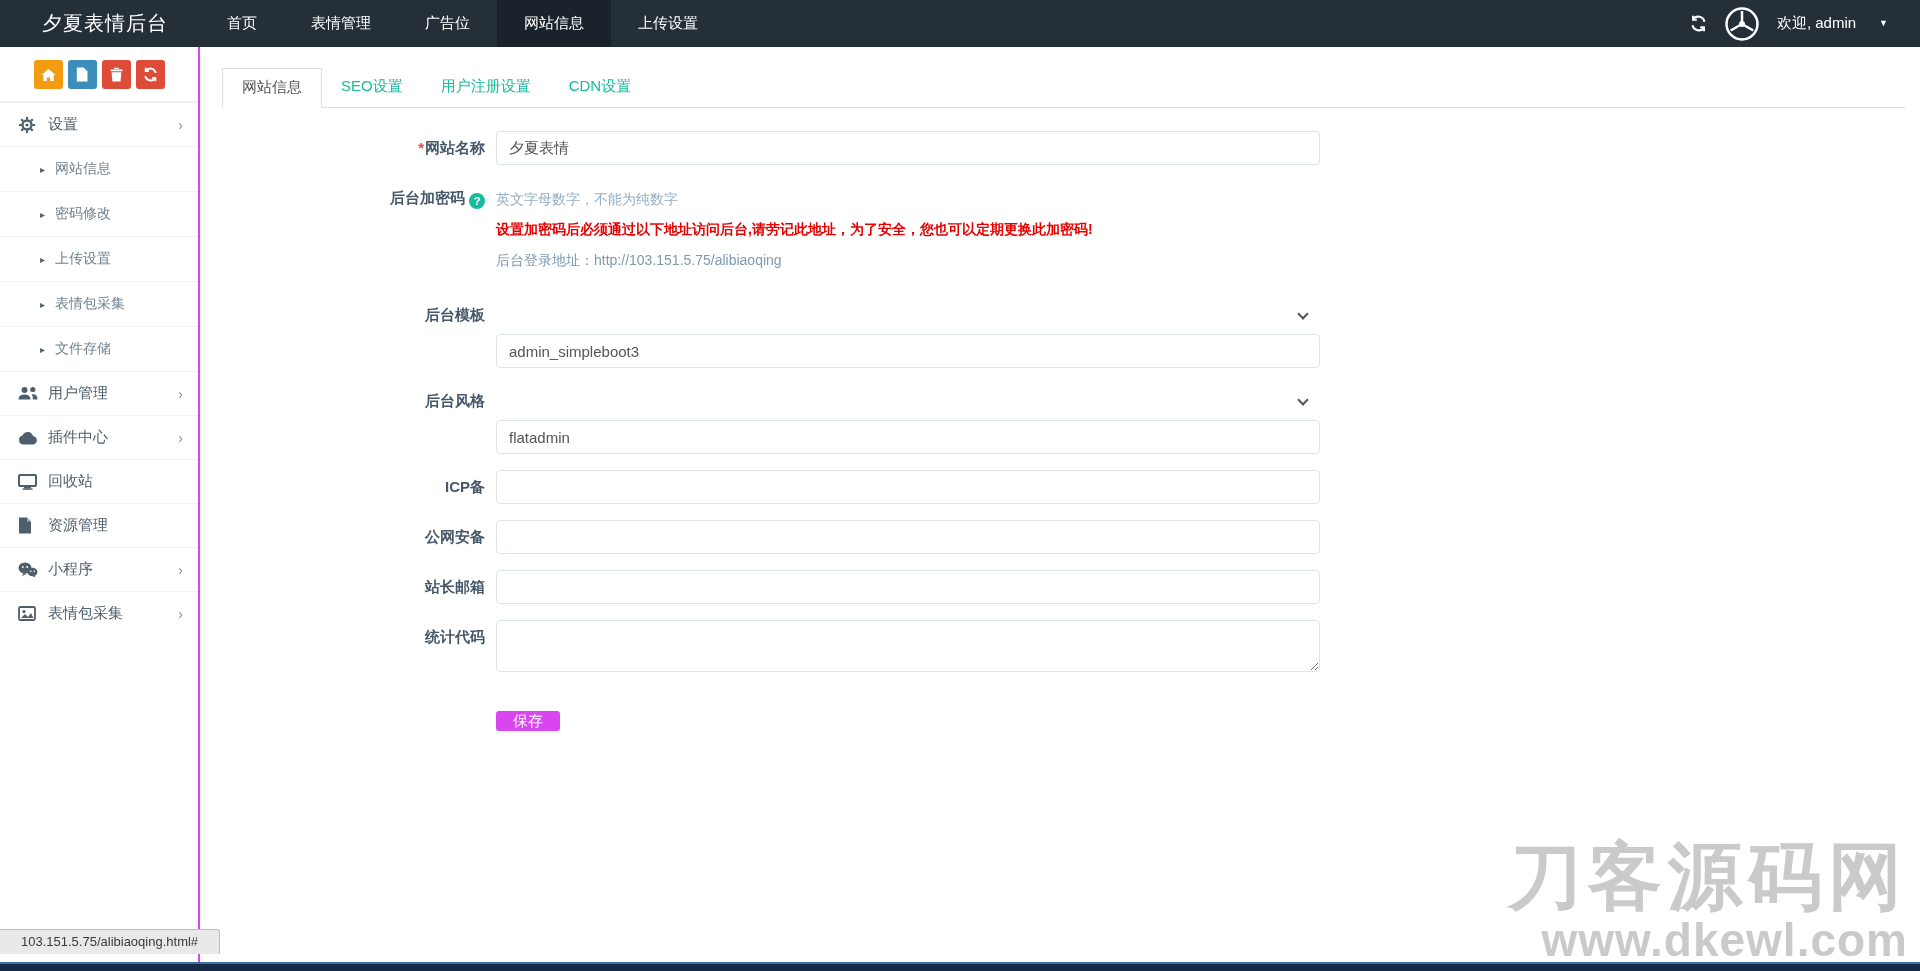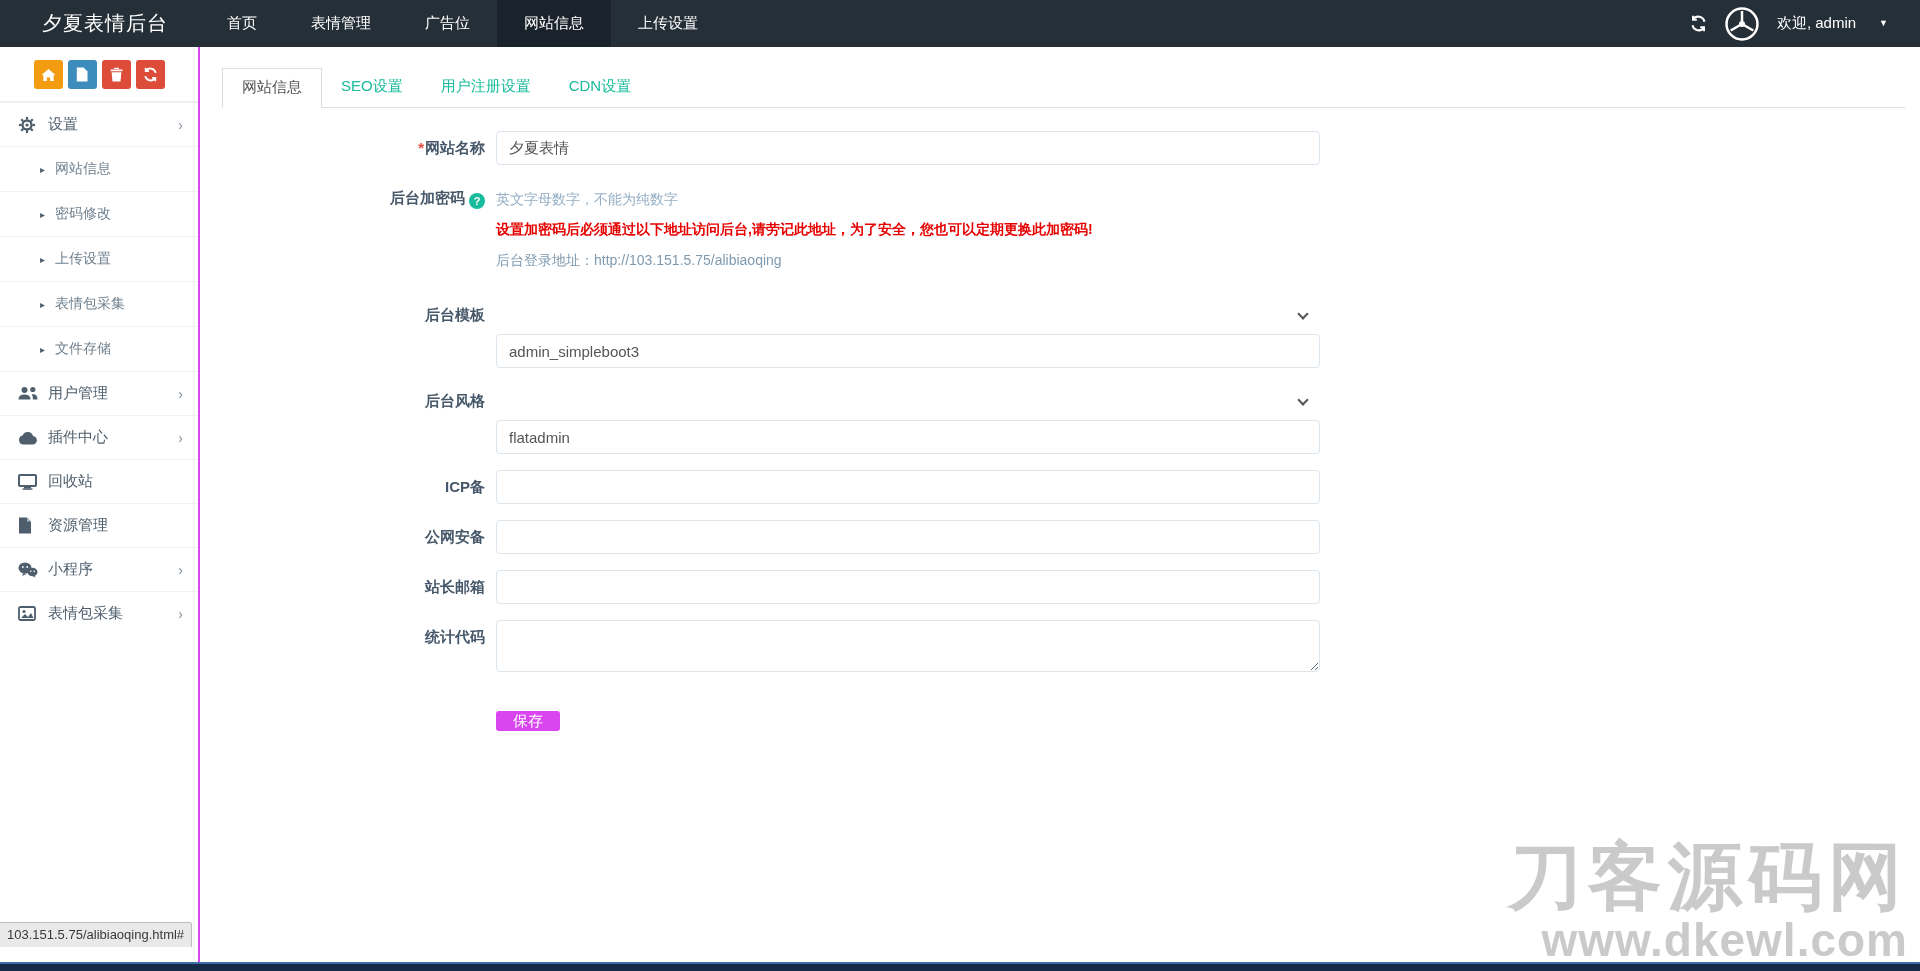--- a/index.html
+++ b/index.html
@@ -67,23 +67,23 @@
     pointer-events:none; }
   .ta { width:100%; height:52px; border:1px solid #dce4ec; border-radius:4px; padding:6px 12px;
     font-size:15px; color:#555; outline:none; resize:vertical; font-family:inherit; }
   .hint { margin-top:10px; font-size:14px; color:#94aec5; }
   .warn { margin-top:12px; font-size:14px; font-weight:600; color:#e60000; }
   .login-url { margin-top:13px; font-size:14px; color:#7e9ab0; }
   .save-btn { margin:19px 0 0 296px; height:20px; padding:0 17px; background:#d946ef; color:#fff;
     border:none; border-radius:3px; font-size:15px; cursor:pointer; font-family:inherit; }
 
   
-  .statusbar { position:absolute; left:0; bottom:24px; background:#e9e9e9;
+  .statusbar { position:absolute; left:0; bottom:17px; background:#e9e9e9;
     border:1px solid #bcbcbc; border-left:none; border-bottom:none; border-top-right-radius:3px;
-    padding:4px 7px 5px; font-size:13px; color:#3a3a3a; z-index:8; }
+    padding:4px 21px 5px; font-size:13px; color:#3a3a3a; z-index:8; }
   .bottombar { position:absolute; left:0; right:0; bottom:0; height:9px; background:#152a47;
     border-top:2px solid #3e6fa9; z-index:7; }
   .watermark { position:absolute; right:12px; bottom:8px; text-align:right; color:#cacaca;
     font-weight:700; line-height:1; z-index:9; pointer-events:none; }
   .wm-title { font-size:74px; letter-spacing:6px; }
   .wm-url { font-size:46px; letter-spacing:1px; margin-top:3px; }
 </style>
 </head>
 <body>
 

